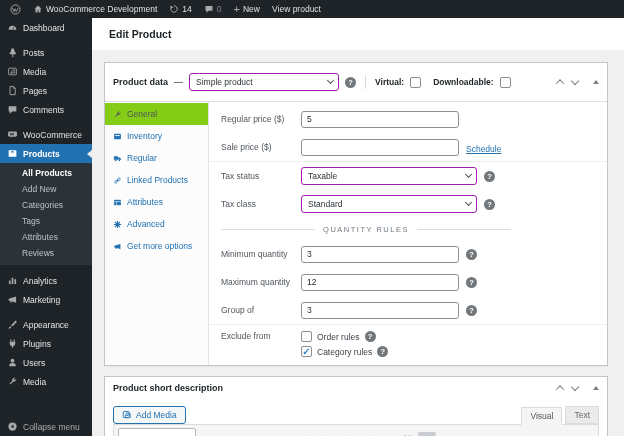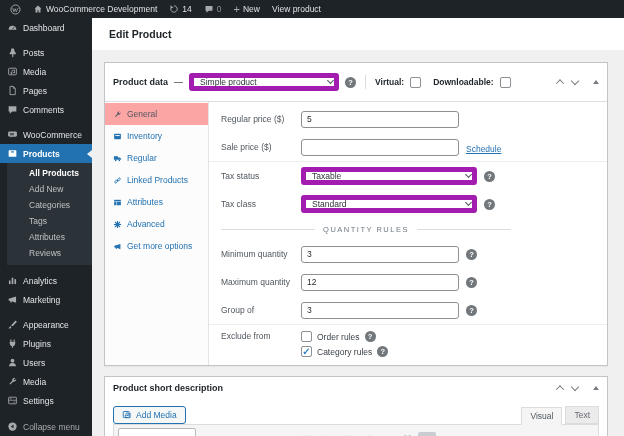--- a/index.html
+++ b/index.html
@@ -19,21 +19,21 @@
   
   .sidebar { position:absolute; top:18px; left:0; width:92px; height:418px;
     background:#1d2327; color:#e2e4e7; font-size:8.5px; display:flex; flex-direction:column; }
   .sb-item { display:flex; align-items:center; gap:5px; padding:4px 4px 4px 7px; cursor:pointer; color:#e2e4e7; }
   .sb-item .ico { width:11px; color:#a7aaad; flex:0 0 11px; }
   .sb-sep { height:6px; }
   .sb-item.active { background:#2271b1; color:#fff; position:relative; font-weight:bold; }
   .sb-item.active .ico { color:#fff; }
   .sb-item.active::after { content:""; position:absolute; right:0; top:50%; margin-top:-4px;
     border-top:4px solid transparent; border-bottom:4px solid transparent; border-right:5px solid #f0f0f1; }
-  .sb-sub { background:#2c3338; padding:2px 0 4px;margin-left:7px; }
+  .sb-sub { background:#2c3338; padding:2px 0 4px; }
   .sb-subitem { padding:3px 4px 3px 22px; color:#bdc1c6; cursor:pointer; }
   .sb-subitem.current { color:#fff; font-weight:bold; }
   .sb-spacer { flex:1; }
   .collapse { color:#a7aaad; }
 
   
   .content { position:absolute; top:18px; left:92px; right:0; bottom:0; background:#f0f0f1; }
   .page-head { height:32px; background:#fff; display:flex; align-items:center; padding-left:17px;
     font-size:10.5px; font-weight:bold; color:#1d2327; }
   .wrap { padding:12px 16px 0 12px; }
@@ -44,42 +44,42 @@
   .panel-title { font-size:9px; font-weight:bold; color:#1d2327; white-space:nowrap; }
   .dash { font-size:9px; color:#1d2327; }
   .hdr-controls { margin-left:auto; display:flex; align-items:center; gap:9px; }
   .chev { width:6px; height:6px; border-right:1.6px solid #787c82; border-bottom:1.6px solid #787c82; cursor:pointer; }
   .chev.up { transform:rotate(-135deg) translate(-1px,-1px); }
   .chev.down { transform:rotate(45deg); margin-top:-3px; }
   .tri-up { width:0; height:0; border-left:3.5px solid transparent; border-right:3.5px solid transparent;
     border-bottom:4.5px solid #787c82; cursor:pointer; }
 
   .select-wrap { position:relative; display:inline-block; }
-  .select-box { height:18px; background:#fff; border:5px solid #a21caf; border-radius:3px;
+  .select-box { height:18px; background:#fff; border:1px solid #a21caf; border-radius:3px;
     font-size:8.5px; color:#2c3338; display:flex; align-items:center; padding:0 18px 0 6px; cursor:pointer; }
   .select-chev { position:absolute; right:6px; top:50%; margin-top:-4px; width:5px; height:5px;
     border-right:1.5px solid #50575e; border-bottom:1.5px solid #50575e; transform:rotate(45deg); pointer-events:none; }
   .type-select .select-box { width:150px; }
 
   .help { width:11px; height:11px; border-radius:50%; background:#72777c; color:#fff;
     font-size:7.5px; font-weight:bold; display:flex; align-items:center; justify-content:center;
     cursor:help; flex:0 0 11px; }
   .vsep { width:1px; height:14px; background:#dcdcde; margin:0 3px; }
   .cb-label { font-size:8.5px; font-weight:bold; color:#1d2327; }
   .checkbox { width:11px; height:11px; background:#fff; border:1px solid #8c8f94; border-radius:2px;
     cursor:pointer; display:flex; align-items:center; justify-content:center; flex:0 0 11px; }
   .checkbox .check-icon { color:#3582c4; font-size:10px; font-weight:bold; line-height:9px; }
 
   
   .panel-body { display:flex; min-height:262px; }
   .tabs-col { width:104px; border-right:1px solid #e3e3e3; background:#fcfcfc; padding-top:1px; }
   .pd-tab { height:22px; display:flex; align-items:center; gap:5px; padding-left:8px;
     color:#2271b1; font-size:8.5px; cursor:pointer; }
   .pd-tab .ico { width:9px; flex:0 0 9px; }
-  .pd-tab.active { background:#fca5a5; color:#50575e; }
+  .pd-tab.active { background:#84cc16; color:#50575e; }
 
   .fields-col { flex:1; padding-top:3px; }
   .frow { height:28px; display:flex; align-items:center; padding:0 24px 0 12px; }
   .flabel { width:80px; font-size:8.5px; color:#50575e; flex:0 0 80px; }
   .tinput { width:158px; height:17px; border:1px solid #8c8f94; border-radius:3px;
     font-size:8.5px; color:#1d2327; padding:0 5px; font-family:"Liberation Sans",sans-serif; }
   .frow .select-box { width:176px; }
   .fextra { margin-left:7px; }
   a.sched { font-size:8.5px; color:#2271b1; text-decoration:underline; cursor:pointer; }
   .frow .help { margin-left:7px; }
@@ -254,29 +254,20 @@
         <path d="M3.8 17a6.2 6.2 0 0 1 12.4 0z" fill="currentColor"></path>
       </svg>
     <span>Users</span>
   </div>
   <div class="sb-item">
     <svg class="ico" width="11" height="11" viewBox="0 0 20 20">
         <path d="M16.5 5a4.2 4.2 0 0 1-5.3 5.3L6 15.5 4.5 14l5.2-5.2A4.2 4.2 0 0 1 15 3.5l-2.6 2.6 2 2z" fill="currentColor"></path>
       </svg>
     <span>Media</span>
   </div>
-  <div class="sb-item">
-    <svg class="ico" width="11" height="11" viewBox="0 0 20 20">
-        <rect x="3" y="4" width="14" height="12" rx="1" fill="none" stroke="currentColor" stroke-width="1.6"></rect>
-        <path d="M3 9.5h14" stroke="currentColor" stroke-width="1.4"></path>
-        <circle cx="7" cy="6.7" r="1.1" fill="currentColor"></circle>
-        <circle cx="12.8" cy="12.8" r="1.1" fill="currentColor"></circle>
-      </svg>
-    <span>Settings</span>
-  </div>
   <div class="sb-spacer"></div>
   <div class="sb-item collapse">
     <svg class="ico" width="11" height="11" viewBox="0 0 20 20">
         <circle cx="10" cy="10" r="7.5" fill="currentColor"></circle>
         <path d="M11.8 6.3L7.2 10l4.6 3.7z" fill="#1d2327"></path>
       </svg>
     <span>Collapse menu</span>
   </div>
 </div>
 

